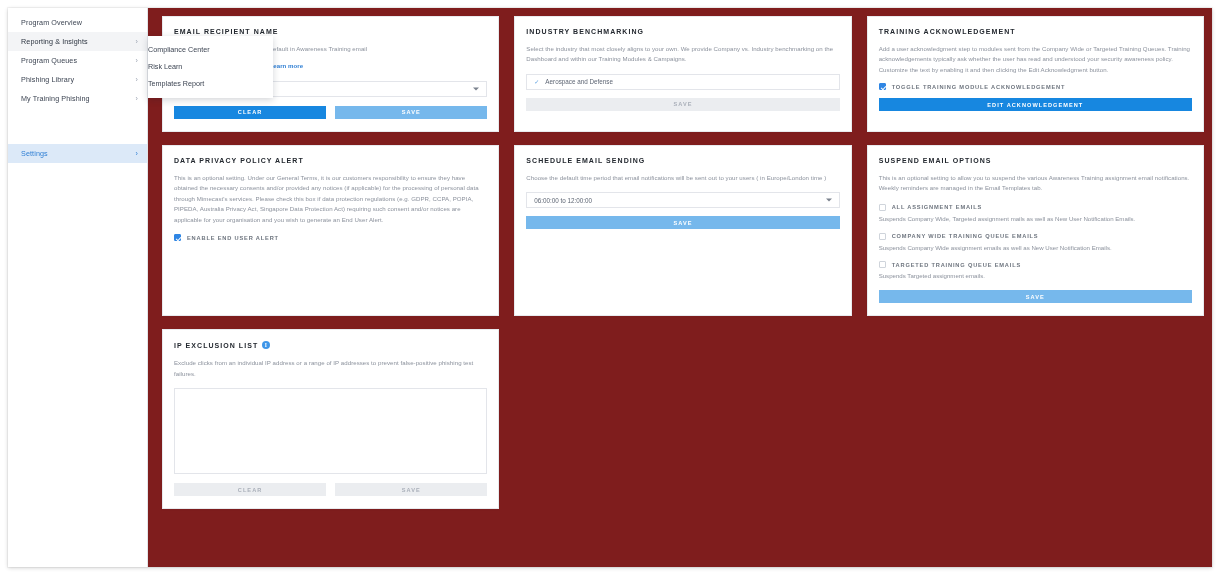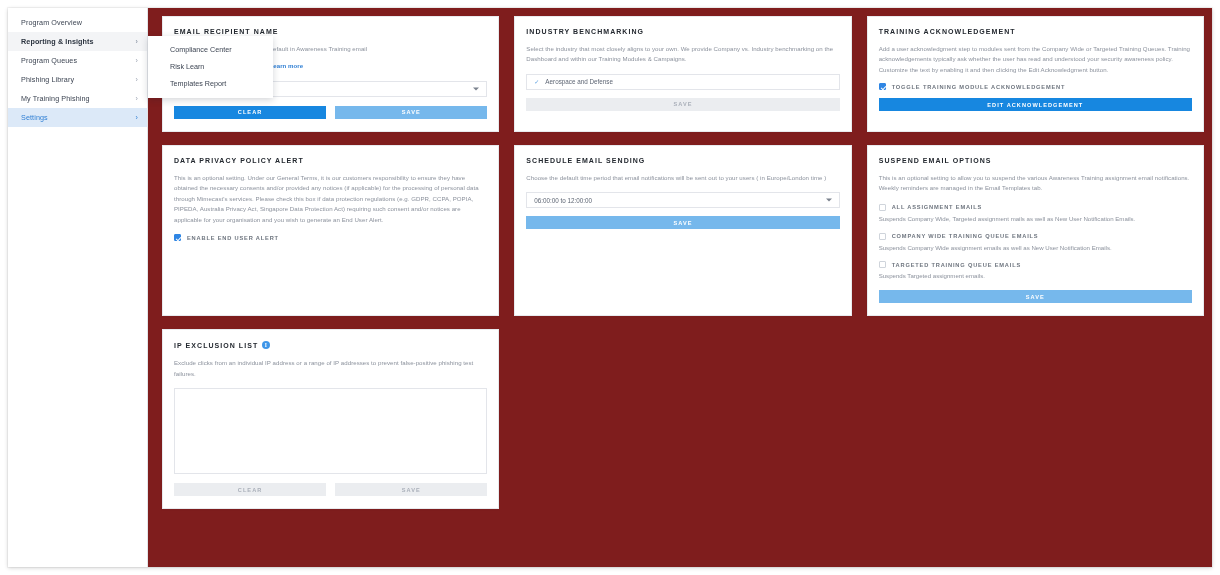--- a/index.html
+++ b/index.html
@@ -36,38 +36,38 @@
     letter-spacing: .1px;
     white-space: nowrap;
     cursor: pointer;
   }
   .nav-item .chev {
     margin-left: auto;
     font-size: 7px;
     color: #9aa2b0;
     line-height: 1;
   }
-  .nav-item.hl { background: #f3f4f6; font-weight: bold; color: #2c3440; }
-  .nav-item.active { background: #dce9f8; color: #2f7fd4; }
+  .nav-item.hl { background: #f3f4f6; font-weight: normal; color: #2c3440; }
+  .nav-item.active { background: #dce9f8; color: #2f7fd4; margin-top: 36px; }
   .nav-item.active .chev { color: #2f7fd4; }
 
   
   .flyout {
     position: absolute;
     left: 140px; top: 28px;
     width: 125px;
     background: #ffffff;
     box-shadow: 0 2px 7px rgba(20,30,50,0.19);
     padding: 5px 0 6px;
     z-index: 40;
   }
   .flyout-item {
     height: 17px;
     display: flex; align-items: center;
-    padding-left: 22px;
+    padding-left: 0;
     font-size: 7.2px;
     color: #3c4452;
     white-space: nowrap;
     cursor: pointer;
   }
 
   
   .main {
     flex: 1;
     padding: 8px 8px 8px 14px;

